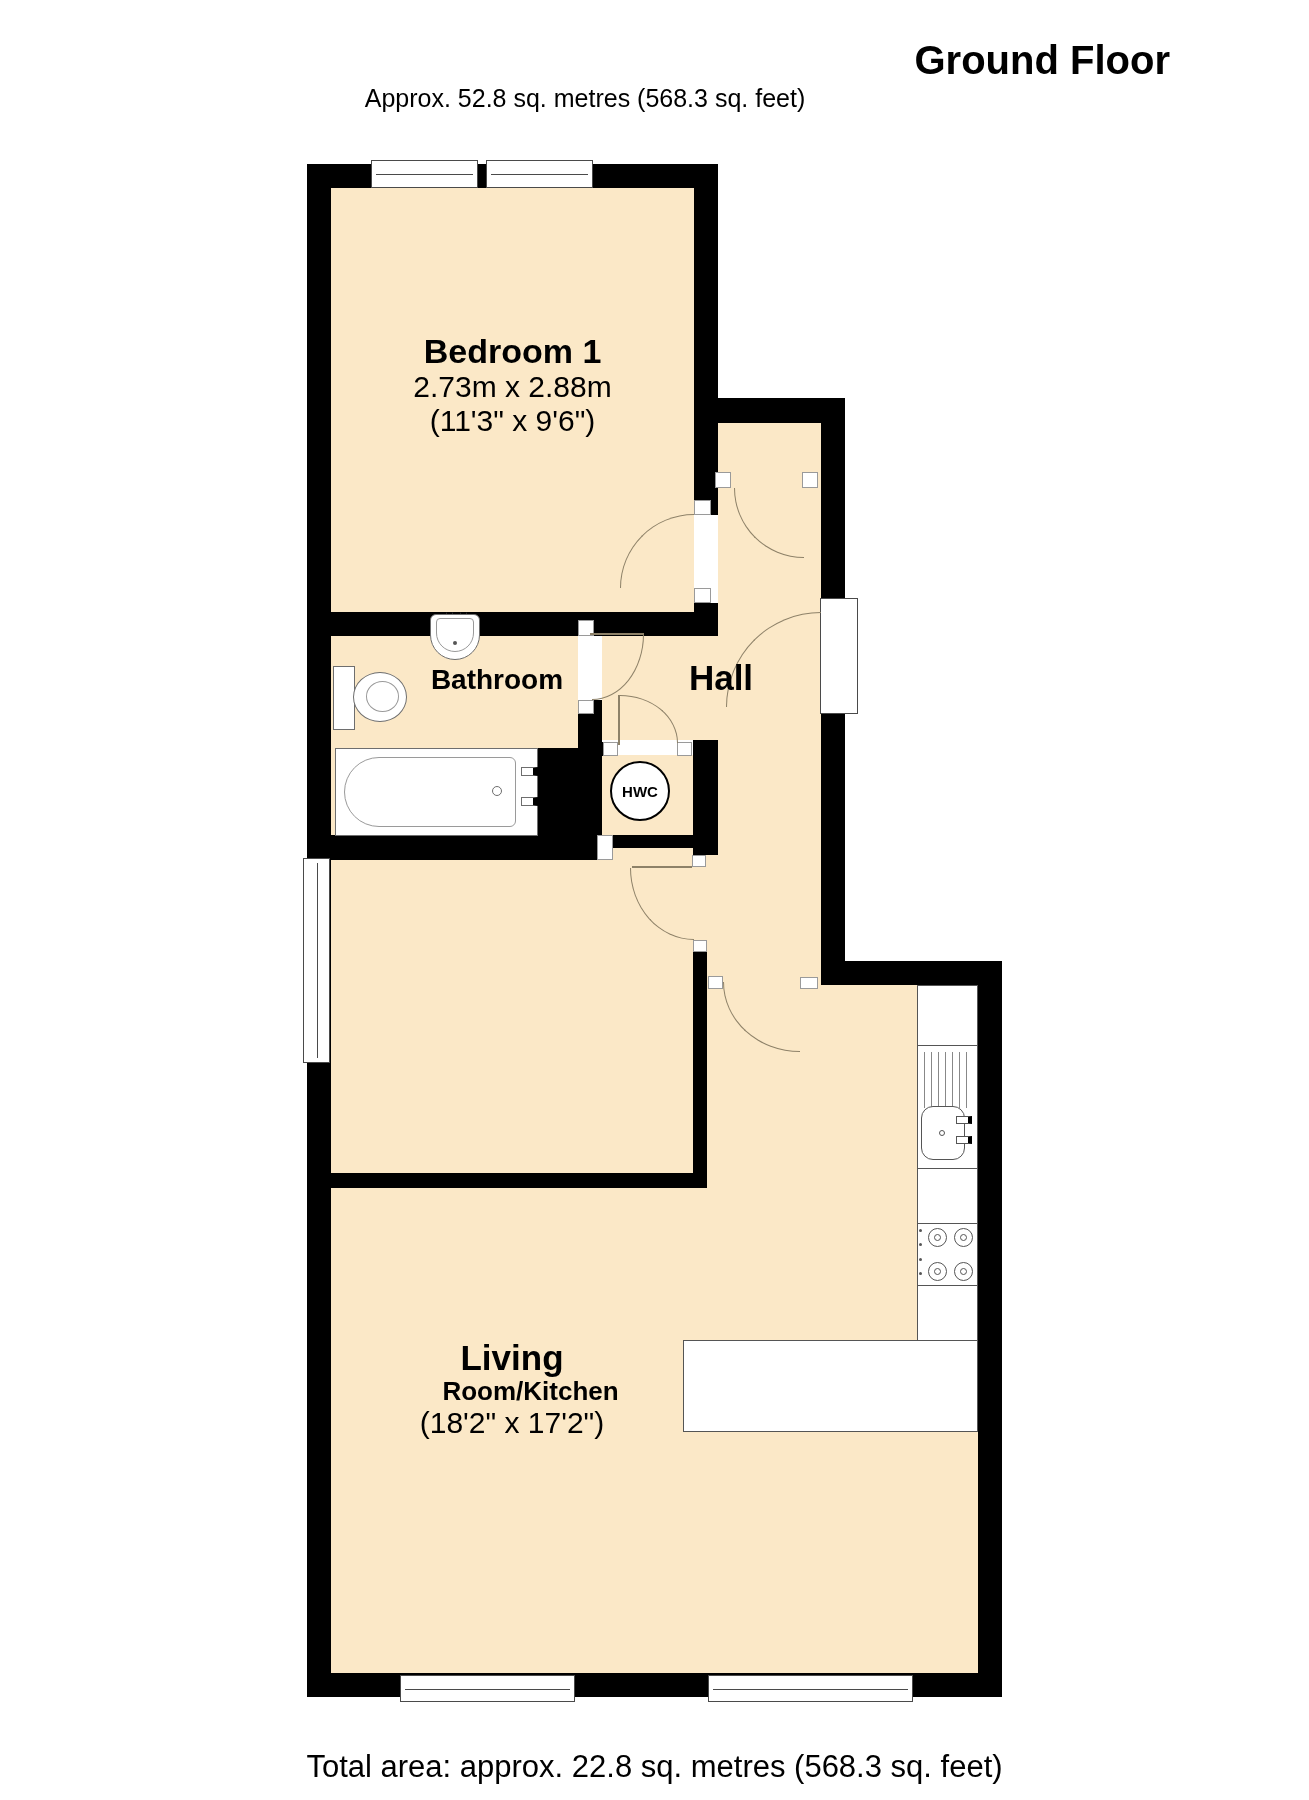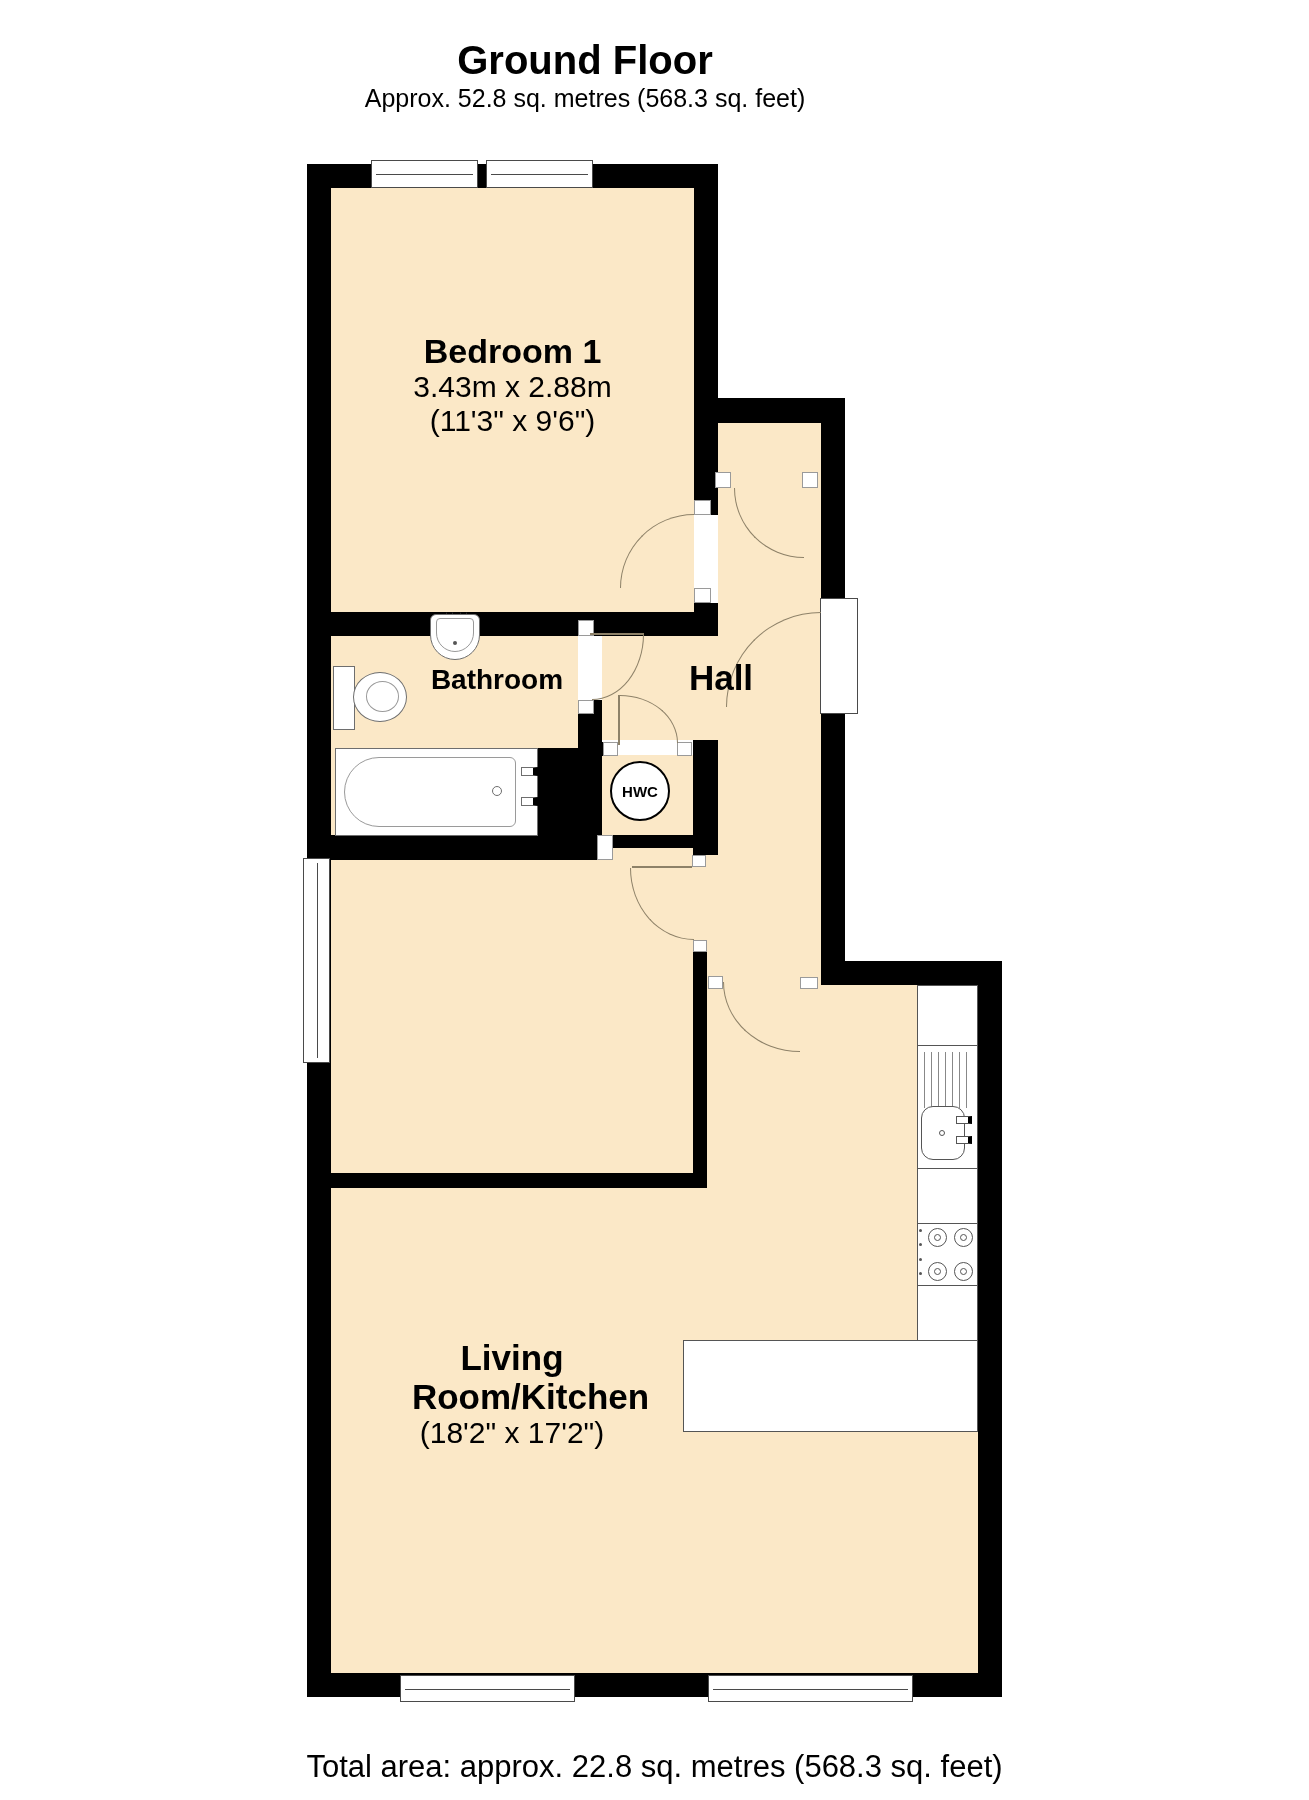--- a/index.html
+++ b/index.html
@@ -15,21 +15,21 @@
   .arc{position:absolute;box-sizing:border-box;border:0 solid #8d8168;}
   .arc-tl{border-top:1px solid #8d8168;border-left:1px solid #8d8168;border-top-left-radius:100% 100%;}
   .arc-bl{border-bottom:1px solid #8d8168;border-left:1px solid #8d8168;border-bottom-left-radius:100% 100%;}
   .arc-br{border-bottom:1px solid #8d8168;border-right:1px solid #8d8168;border-bottom-right-radius:100% 100%;}
   .arc-tr{border-top:1px solid #8d8168;border-right:1px solid #8d8168;border-top-right-radius:100% 100%;}
   .leaf{position:absolute;background:#8d8168;}
   .fix{position:absolute;background:#fff;border:1px solid #6e6e6e;box-sizing:border-box;}
   .lbl{position:absolute;text-align:center;line-height:1.12;}
   .room-name{font-weight:bold;font-size:34px;}
   .room-dim{font-size:30px;}
-  #title{font-weight:bold;font-size:40px;}
+  #title{font-weight:bold;font-size:40px;text-align:right;}
   #subtitle{font-size:25px;}
   #footer{font-size:31px;}
   .counter-line{position:absolute;background:#555;}
   .drain-line{position:absolute;background:#888;width:1px;}
   .burner{position:absolute;border:1px solid #555;border-radius:50%;background:#fff;box-sizing:border-box;}
   .dot{position:absolute;background:#555;border-radius:50%;}
 </style>
 </head>
 <body>
 
@@ -146,30 +146,30 @@
   <div class="burner" style="left:960px;top:1234px;width:7px;height:7px;"></div>
   <div class="burner" style="left:934px;top:1268px;width:7px;height:7px;"></div>
   <div class="burner" style="left:960px;top:1268px;width:7px;height:7px;"></div>
   <div class="dot" style="left:919px;top:1229px;width:3px;height:3px;"></div>
   <div class="dot" style="left:919px;top:1243px;width:3px;height:3px;"></div>
   <div class="dot" style="left:919px;top:1258px;width:3px;height:3px;"></div>
   <div class="dot" style="left:919px;top:1272px;width:3px;height:3px;"></div>
 
   <div class="lbl" style="left:331px;top:332px;width:363px;">
     <div class="room-name">Bedroom 1</div>
-    <div class="room-dim">3.43m x 2.88m</div>
+    <div class="room-dim">2.73m x 2.88m</div>
     <div class="room-dim">(11'3" x 9'6")</div>
   </div>
   <div class="lbl" style="left:372px;top:664px;width:250px;font-weight:bold;font-size:28px;">
     <span>Bathroom</span>
   </div>
   <div class="lbl" style="left:646px;top:658px;width:150px;font-weight:bold;font-size:35px;">
     <span>Hall</span>
   </div>
   <div class="lbl" style="left:317px;top:1338px;width:390px;">
     <div class="room-name" style="font-size:35px;">Living</div>
-    <div class="room-name" style="font-size:35px;margin-left:37px;">Room/Kitchen</div>
+    <div class="room-name" style="font-size:26px;margin-left:37px;">Room/Kitchen</div>
     <div class="room-dim">(18'2" x 17'2")</div>
   </div>
 
   <div class="lbl abs" id="footer" style="left:0;top:1750px;width:1309px;">Total area: approx. 22.8 sq. metres (568.3 sq. feet)</div>
 
 </div>
 
 </body></html>

